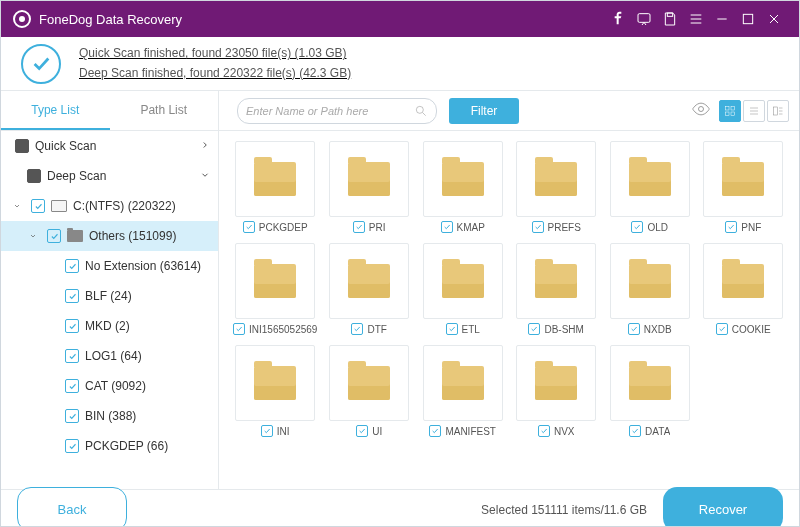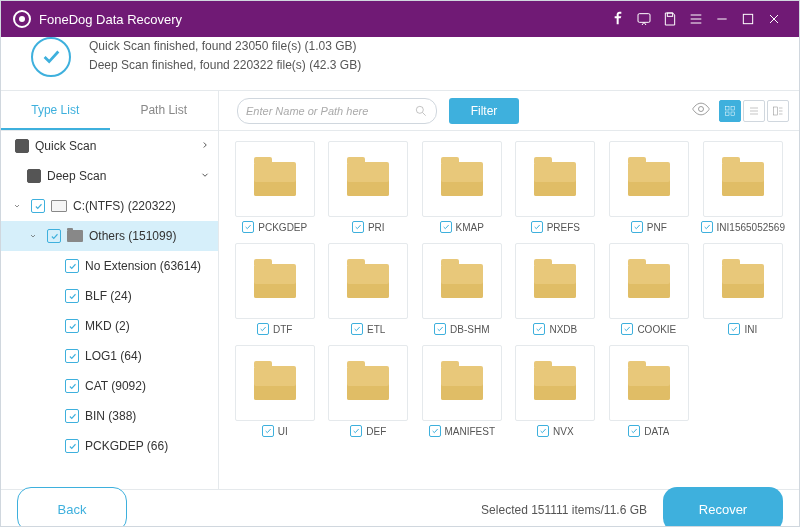--- a/index.html
+++ b/index.html
@@ -3,21 +3,21 @@
 <meta charset="utf-8">
 <style>
 * { margin:0; padding:0; box-sizing:border-box; font-family:"Segoe UI",Arial,sans-serif; }
 body { width:800px; height:527px; background:#fff; overflow:hidden; border:1px solid #d0d7de; }
 .titlebar { height:36px; background:#701a75; color:#fff; display:flex; align-items:center; padding:0 12px; font-size:13px; }
 .titlebar .logo { width:18px; height:18px; border:2px solid #fff; border-radius:50%; margin-right:8px; position:relative; }
 .titlebar .logo::after { content:""; position:absolute; width:6px; height:6px; background:#fff; border-radius:50%; top:4px; left:4px; }
 .titlebar .title { flex:1; }
 .titlebar .winbtn { width:26px; height:26px; display:flex; align-items:center; justify-content:center; font-size:14px; cursor:pointer; }
 .titlebar svg { width:16px; height:16px; stroke:#fff; fill:none; stroke-width:1.5; }
-.status { height:54px; display:flex; align-items:flex-start; padding:0 30px; border-bottom:1px solid #e5e9ec; }
+.status { height:54px; display:flex; align-items:center; padding:0 20px; border-bottom:1px solid #e5e9ec;text-decoration:underline; }
 .status .checkmark { width:40px; height:40px; border:2.5px solid #3eb0dd; border-radius:50%; display:flex; align-items:center; justify-content:center; margin-right:18px; }
 .status .checkmark svg { width:22px; height:22px; stroke:#3eb0dd; fill:none; stroke-width:3; }
 .status .lines { font-size:12px; color:#555; line-height:1.6; }
 .toolbar { height:40px; display:flex; align-items:center; border-bottom:1px solid #e5e9ec; padding-right:10px; }
 .tabs { display:flex; width:218px; border-right:1px solid #e5e9ec; height:100%; }
 .tab { flex:1; display:flex; align-items:center; justify-content:center; font-size:12px; color:#888; cursor:pointer; border-bottom:2px solid transparent; }
 .tab.active { color:#3eb0dd; border-bottom-color:#3eb0dd; }
 .search { margin-left:18px; width:200px; height:26px; border:1px solid #d0d7de; border-radius:12px; display:flex; align-items:center; padding:0 8px; }
 .search input { border:none; outline:none; flex:1; font-size:11px; font-style:italic; color:#333; }
 .search input::placeholder { color:#aaa; }
@@ -322,20 +322,33 @@
         <div class="item">
           <div class="thumb">
             <div class="folder"></div>
           </div>
           <div class="item-row">
             <div class="item-cb">
               <svg viewBox="0 0 24 24">
                 <path d="M5 12l5 5L20 6"></path>
               </svg>
             </div>
+            <div class="item-name">OLD</div>
+          </div>
+        </div>
+        <div class="item">
+          <div class="thumb">
+            <div class="folder"></div>
+          </div>
+          <div class="item-row">
+            <div class="item-cb">
+              <svg viewBox="0 0 24 24">
+                <path d="M5 12l5 5L20 6"></path>
+              </svg>
+            </div>
             <div class="item-name">PNF</div>
           </div>
         </div>
         <div class="item">
           <div class="thumb">
             <div class="folder"></div>
           </div>
           <div class="item-row">
             <div class="item-cb">
               <svg viewBox="0 0 24 24">
@@ -427,33 +440,20 @@
           <div class="thumb">
             <div class="folder"></div>
           </div>
           <div class="item-row">
             <div class="item-cb">
               <svg viewBox="0 0 24 24">
                 <path d="M5 12l5 5L20 6"></path>
               </svg>
             </div>
             <div class="item-name">UI</div>
-          </div>
-        </div>
-        <div class="item">
-          <div class="thumb">
-            <div class="folder"></div>
-          </div>
-          <div class="item-row">
-            <div class="item-cb">
-              <svg viewBox="0 0 24 24">
-                <path d="M5 12l5 5L20 6"></path>
-              </svg>
-            </div>
-            <div class="item-name">DEF</div>
           </div>
         </div>
         <div class="item">
           <div class="thumb">
             <div class="folder"></div>
           </div>
           <div class="item-row">
             <div class="item-cb">
               <svg viewBox="0 0 24 24">
                 <path d="M5 12l5 5L20 6"></path>

